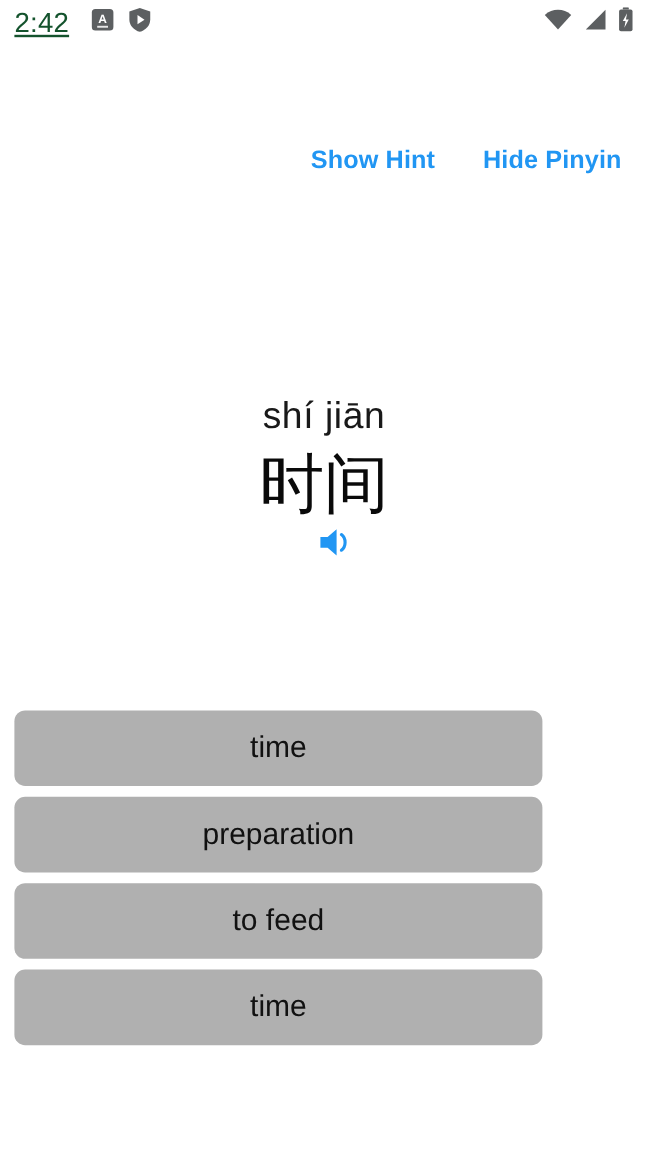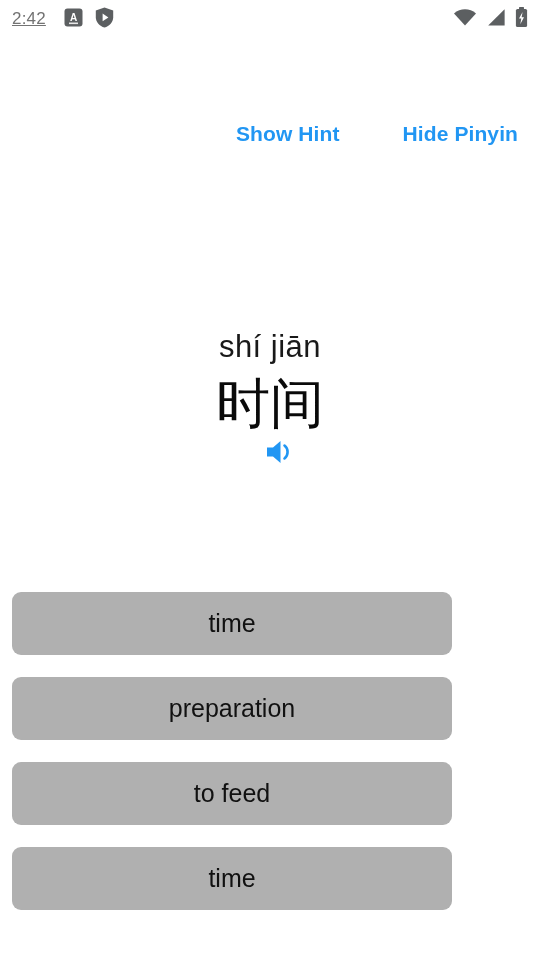--- a/index.html
+++ b/index.html
@@ -10,21 +10,21 @@
     overflow:hidden;
   }
   #app { position:relative; width:540px; height:960px; background:#fff; }
 
   
   .statusbar {
     position:absolute; top:0; left:0; width:540px; height:38px;
     display:flex; align-items:center; padding:0 12px;
   }
   .status-time {
-    font-size:17px; color:#737373; letter-spacing:0.2px;
+    font-size:23px; color:#14532d; letter-spacing:0.2px;
     font-family:"Liberation Sans", sans-serif;
     text-decoration:underline;
   }
   .status-left-icons { display:flex; align-items:center; gap:12px; margin-left:18px; }
   .status-right { margin-left:auto; display:flex; align-items:center; gap:9px; }
   .ico { display:block; }
 
   
   .header {
     position:absolute; top:38px; left:0; width:540px; height:66px;
@@ -35,21 +35,21 @@
   }
   .page-title {
     position:absolute; left:0; top:56px; width:540px;
     text-align:center; font-size:22px; color:#1d1d1d;
   }
 
   
   .actions {
     position:absolute; top:122px; left:0; width:540px;
     display:flex; justify-content:flex-end; align-items:center;
-    padding-right:22px; gap:63px;
+    padding-right:22px; gap:40px;
   }
   .action-link {
     font-size:21px; font-weight:bold; color:#2196f3; cursor:pointer;
     letter-spacing:0.1px;
   }
 
   
   .word-card {
     position:absolute; top:300px; left:0; width:540px;
     display:flex; flex-direction:column; align-items:center;
@@ -69,21 +69,21 @@
     letter-spacing:0px;
   }
   .speaker-btn {
     margin-left:22px; width:34px; height:34px;
     display:flex; align-items:center; justify-content:center; cursor:pointer;
   }
 
   
   .options {
     position:absolute; left:0; top:592px; width:464px;
-    display:flex; flex-direction:column; gap:22px;
+    display:flex; flex-direction:column; gap:9px;
     padding:0 12px;
     align-items:flex-end;
   }
   .option-btn {
     height:63px; width:100%;
     background:#b0b0b0; border:none; border-radius:9px;
     display:flex; align-items:center; justify-content:center;
     font-family:"Liberation Sans", sans-serif;
     font-size:25px; color:#111111; cursor:pointer;
   }

